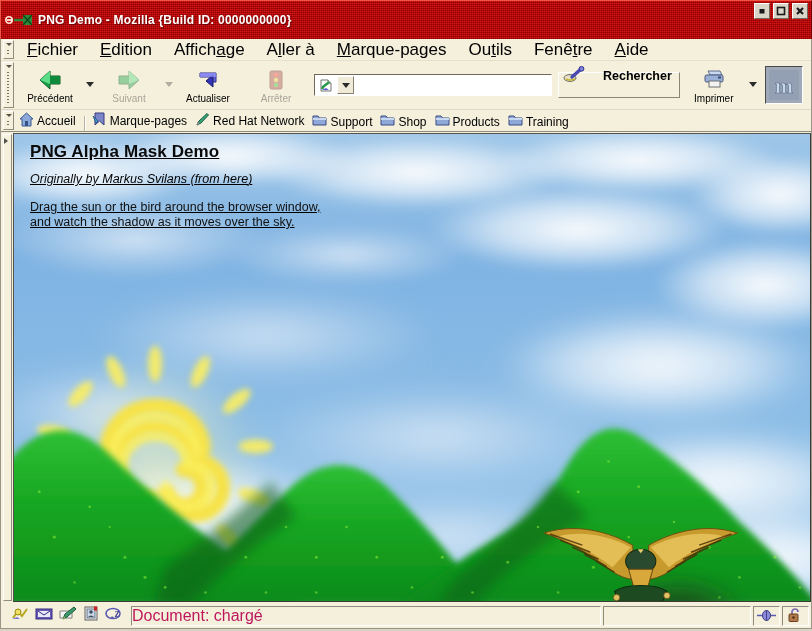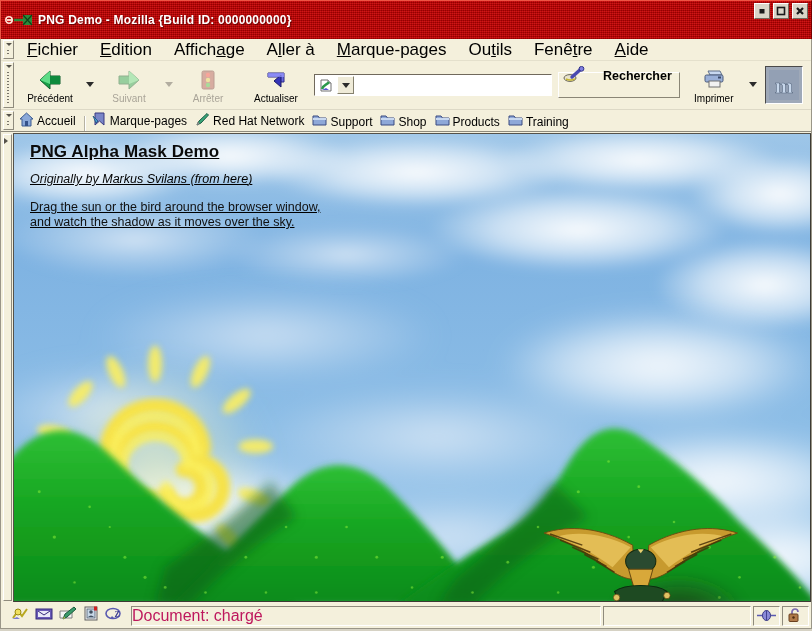--- a/index.html
+++ b/index.html
@@ -440,41 +440,41 @@
             <path d="M13 3 L23 12 L13 21 L13 16 L3 16 L3 8 L13 8 Z" fill="#18a048" stroke="#0a5a28" stroke-width="1"></path>
             <path d="M13 3 L23 12 L13 16 Z" fill="#5ddc86"></path>
           </svg>
         </span>
         <span class="lbl">Suivant</span>
       </div>
       <div class="dropmark disabled">
           <i></i>
         </div>
 
+      <div class="navbtn">
+        <span class="ico">
+          <svg width="26" height="24" viewBox="0 0 26 24">
+            <path d="M5 5 L21 5 L21 14 L16 14 L16 9 L5 9 Z" fill="#6a6ae0" stroke="#2a2a86" stroke-width="1"></path>
+            <path d="M18 19 L11 13 L18 7 Z" fill="#3434b8" stroke="#1a1a66" stroke-width="1"></path>
+            <path d="M5 5 L21 5 L21 9 L5 9 Z" fill="#9a9aff" opacity="0.7"></path>
+          </svg>
+        </span>
+        <span class="lbl">Actualiser</span>
+      </div>
+
       <div class="navbtn disabled">
         <span class="ico">
           <svg width="26" height="24" viewBox="0 0 26 24">
             <rect x="7" y="3" width="12" height="18" rx="1.5" fill="#b05050" stroke="#703030" stroke-width="1"></rect>
             <circle cx="13" cy="7" r="2.2" fill="#ff4040"></circle>
             <circle cx="13" cy="12" r="2.2" fill="#e8d050"></circle>
             <circle cx="13" cy="17" r="2.2" fill="#40c040"></circle>
           </svg>
         </span>
         <span class="lbl">Arrêter</span>
-      </div>
-
-      <div class="navbtn">
-        <span class="ico">
-          <svg width="26" height="24" viewBox="0 0 26 24">
-            <path d="M5 5 L21 5 L21 14 L16 14 L16 9 L5 9 Z" fill="#6a6ae0" stroke="#2a2a86" stroke-width="1"></path>
-            <path d="M18 19 L11 13 L18 7 Z" fill="#3434b8" stroke="#1a1a66" stroke-width="1"></path>
-            <path d="M5 5 L21 5 L21 9 L5 9 Z" fill="#9a9aff" opacity="0.7"></path>
-          </svg>
-        </span>
-        <span class="lbl">Actualiser</span>
       </div>
 
       <div class="urlbox">
         <span class="favicon">
           <svg width="16" height="15" viewBox="0 0 16 15">
             <path d="M3 2 h7 l3 3 v8 h-10 z" fill="#ffffff" stroke="#707070" stroke-width="1"></path>
             <path d="M10 2 v3 h3" fill="#d8d8d8" stroke="#707070" stroke-width="0.8"></path>
             <path d="M4 11 c2-5 5-4 7-7" stroke="#2a9a4a" stroke-width="2.4" fill="none"></path>
             <path d="M4 12 l4-2 l3 2 z" fill="#5a5ad0"></path>
           </svg>

